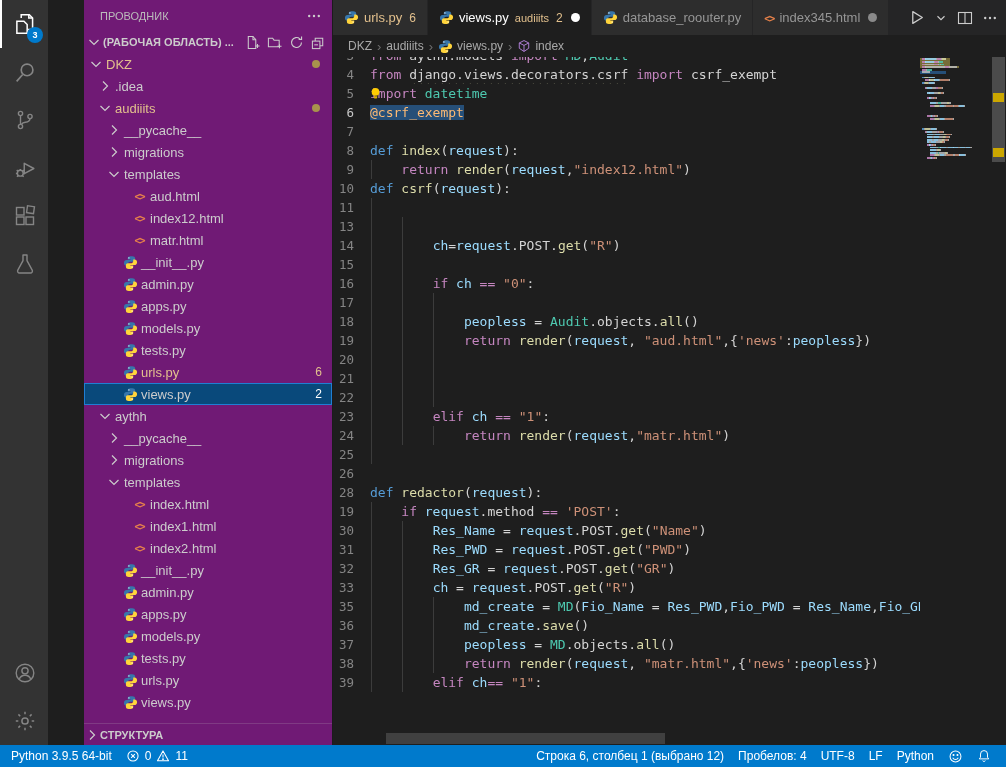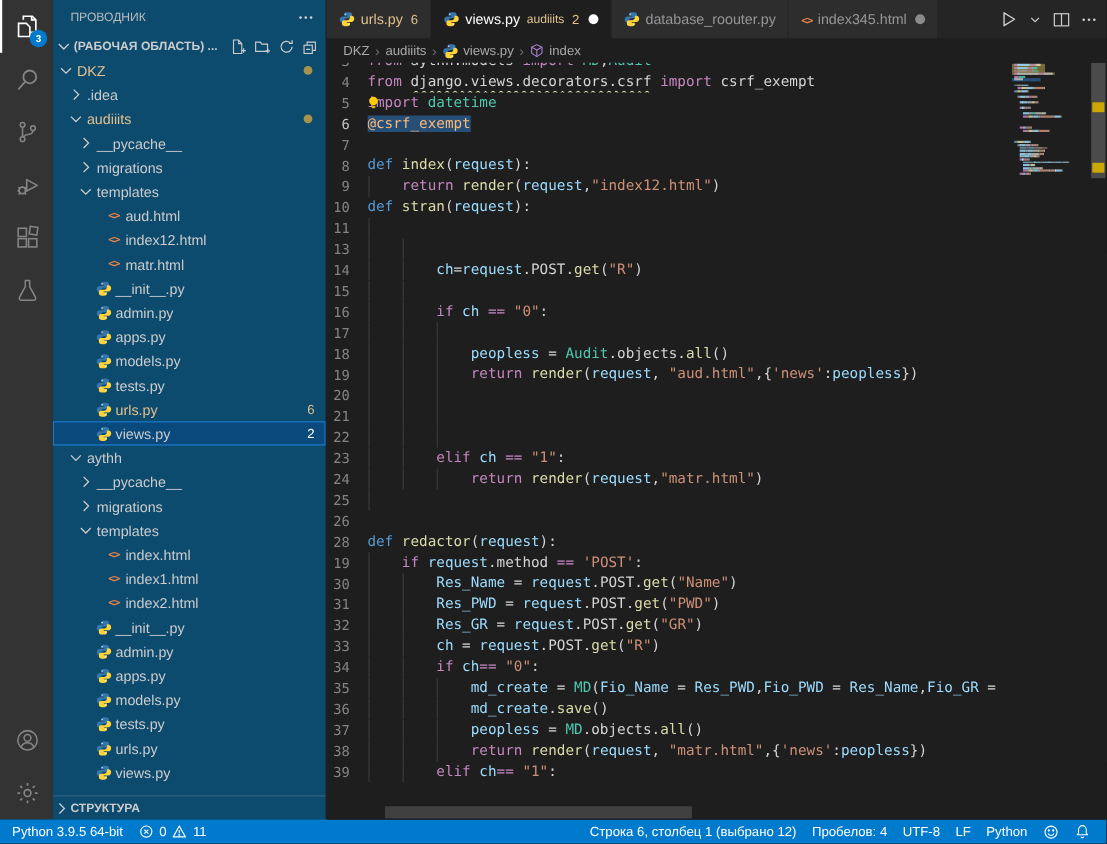--- a/index.html
+++ b/index.html
@@ -9,21 +9,21 @@
   #main{flex:1;display:flex;min-height:0;}
 
   
   #activitybar{width:48px;background:#333333;display:flex;flex-direction:column;align-items:stretch;flex:none;}
   .ab-item{width:48px;height:48px;display:flex;align-items:center;justify-content:center;color:#858585;position:relative;border-left:2px solid transparent;cursor:pointer;}
   .ab-item.active{color:#ffffff;border-left-color:#ffffff;}
   .ab-badge{position:absolute;right:5px;bottom:5px;background:#007acc;border-radius:50%;min-width:16px;height:16px;font-size:9px;color:#fff;display:flex;align-items:center;justify-content:center;font-weight:bold;}
   .ab-spacer{flex:1;}
 
   
-  #sidebar{width:249px;background:#0c4a6e;display:flex;flex-direction:column;color:#cccccc;flex:none;border-right:1px solid #1b1b1c;}
+  #sidebar{width:249px;background:#701a75;display:flex;flex-direction:column;color:#cccccc;flex:none;border-right:1px solid #1b1b1c;margin-left:36px;}
   .sb-title{height:31px;display:flex;align-items:center;padding:0 10px 0 16px;font-size:11px;color:#bbbbbb;flex:none;}
   .sb-title .grow{flex:1;}
   .sb-ellipsis{color:#cccccc;cursor:pointer;display:flex;align-items:center;}
   .sb-section{height:22px;display:flex;align-items:center;font-weight:bold;font-size:11px;color:#cccccc;padding:0 6px 0 2px;flex:none;}
   .sb-section .lbl{margin-left:1px;white-space:nowrap;overflow:hidden;}
   .sb-section .grow{flex:1;}
   .sb-acts{display:flex;align-items:center;gap:7px;}
   .sb-acts .act{color:#cccccc;cursor:pointer;display:flex;}
   #tree{flex:1;overflow:hidden;position:relative;}
   .trow{height:22px;display:flex;align-items:center;font-size:13px;color:#cccccc;cursor:pointer;position:relative;white-space:nowrap;}
@@ -653,21 +653,21 @@
             <div class="cl"><span class="ln">3</span><span class="lc"><span class="tk-k">from</span><span class="tk-p"> aythh.models </span><span class="tk-k">import</span><span class="tk-p"> </span><span class="tk-c">MD</span><span class="tk-p">,</span><span class="tk-c">Audit</span></span></div>
             <div class="cl"><span class="ln">4</span><span class="lc"><span class="tk-k">from</span><span class="tk-p"> </span><span class="tk-w">django.views.decorators.csrf</span><span class="tk-p"> </span><span class="tk-k">import</span><span class="tk-p"> csrf_exempt</span></span></div>
             <div class="cl"><span class="ln">5</span><span class="lc"><span class="tk-k">import</span><span class="tk-p"> </span><span class="tk-c">datetime</span><span class="bulb"><svg viewBox="0 0 16 16" width="15" height="15">
                     <circle cx="8" cy="6.3" r="4.1" fill="#FFCC02"></circle>
                     <path d="M6.2 10.9h3.6v1.3a1 1 0 0 1-1 1H7.2a1 1 0 0 1-1-1z" fill="#E0B000"></path>
                   </svg></span></span></div>
             <div class="cl"><span class="ln" style="color: rgb(198, 198, 198);">6</span><span class="lc"><span class="tk-sel">@csrf_exempt</span></span></div>
             <div class="cl"><span class="ln">7</span><span class="lc"></span></div>
             <div class="cl"><span class="ln">8</span><span class="lc"><span class="tk-d">def</span><span class="tk-p"> </span><span class="tk-f">index</span><span class="tk-p">(</span><span class="tk-v">request</span><span class="tk-p">):</span></span></div>
             <div class="cl"><span class="ln">9</span><span class="lc"><i class="guide" style="left: 0.5px;"></i><span class="tk-p">    </span><span class="tk-k">return</span><span class="tk-p"> </span><span class="tk-f">render</span><span class="tk-p">(</span><span class="tk-v">request</span><span class="tk-p">,</span><span class="tk-s">"index12.html"</span><span class="tk-p">)</span></span></div>
-            <div class="cl"><span class="ln">10</span><span class="lc"><span class="tk-d">def</span><span class="tk-p"> </span><span class="tk-f">stran</span><span class="tk-p">(</span><span class="tk-v">request</span><span class="tk-p">):</span></span></div>
+            <div class="cl"><span class="ln">10</span><span class="lc"><span class="tk-d">def</span><span class="tk-p"> </span><span class="tk-f">csrf</span><span class="tk-p">(</span><span class="tk-v">request</span><span class="tk-p">):</span></span></div>
             <div class="cl"><span class="ln">11</span><span class="lc"><i class="guide" style="left: 0.5px;"></i></span></div>
             <div class="cl"><span class="ln">13</span><span class="lc"><i class="guide" style="left: 0.5px;"></i><i class="guide" style="left: 31.82px;"></i></span></div>
             <div class="cl"><span class="ln">14</span><span class="lc"><i class="guide" style="left: 0.5px;"></i><i class="guide" style="left: 31.82px;"></i><span class="tk-p">        </span><span class="tk-v">ch</span><span class="tk-p">=</span><span class="tk-v">request</span><span class="tk-p">.POST.</span><span class="tk-f">get</span><span class="tk-p">(</span><span class="tk-s">"R"</span><span class="tk-p">)</span></span></div>
             <div class="cl"><span class="ln">15</span><span class="lc"><i class="guide" style="left: 0.5px;"></i><i class="guide" style="left: 31.82px;"></i></span></div>
             <div class="cl"><span class="ln">16</span><span class="lc"><i class="guide" style="left: 0.5px;"></i><i class="guide" style="left: 31.82px;"></i><span class="tk-p">        </span><span class="tk-k">if</span><span class="tk-p"> </span><span class="tk-v">ch</span><span class="tk-p"> </span><span class="tk-k">==</span><span class="tk-p"> </span><span class="tk-s">"0"</span><span class="tk-p">:</span></span></div>
             <div class="cl"><span class="ln">17</span><span class="lc"><i class="guide" style="left: 0.5px;"></i><i class="guide" style="left: 31.82px;"></i><i class="guide" style="left: 63.14px;"></i></span></div>
             <div class="cl"><span class="ln">18</span><span class="lc"><i class="guide" style="left: 0.5px;"></i><i class="guide" style="left: 31.82px;"></i><i class="guide" style="left: 63.14px;"></i><span class="tk-p">            </span><span class="tk-v">peopless</span><span class="tk-p"> = </span><span class="tk-c">Audit</span><span class="tk-p">.objects.</span><span class="tk-f">all</span><span class="tk-p">()</span></span></div>
             <div class="cl"><span class="ln">19</span><span class="lc"><i class="guide" style="left: 0.5px;"></i><i class="guide" style="left: 31.82px;"></i><i class="guide" style="left: 63.14px;"></i><span class="tk-p">            </span><span class="tk-k">return</span><span class="tk-p"> </span><span class="tk-f">render</span><span class="tk-p">(</span><span class="tk-v">request</span><span class="tk-p">, </span><span class="tk-s">"aud.html"</span><span class="tk-p">,{</span><span class="tk-s">'news'</span><span class="tk-p">:</span><span class="tk-v">peopless</span><span class="tk-p">})</span></span></div>
             <div class="cl"><span class="ln">20</span><span class="lc"><i class="guide" style="left: 0.5px;"></i><i class="guide" style="left: 31.82px;"></i><i class="guide" style="left: 63.14px;"></i></span></div>
             <div class="cl"><span class="ln">21</span><span class="lc"><i class="guide" style="left: 0.5px;"></i><i class="guide" style="left: 31.82px;"></i><i class="guide" style="left: 63.14px;"></i></span></div>
@@ -675,21 +675,20 @@
             <div class="cl"><span class="ln">23</span><span class="lc"><i class="guide" style="left: 0.5px;"></i><i class="guide" style="left: 31.82px;"></i><span class="tk-p">        </span><span class="tk-k">elif</span><span class="tk-p"> </span><span class="tk-v">ch</span><span class="tk-p"> </span><span class="tk-k">==</span><span class="tk-p"> </span><span class="tk-s">"1"</span><span class="tk-p">:</span></span></div>
             <div class="cl"><span class="ln">24</span><span class="lc"><i class="guide" style="left: 0.5px;"></i><i class="guide" style="left: 31.82px;"></i><i class="guide" style="left: 63.14px;"></i><span class="tk-p">            </span><span class="tk-k">return</span><span class="tk-p"> </span><span class="tk-f">render</span><span class="tk-p">(</span><span class="tk-v">request</span><span class="tk-p">,</span><span class="tk-s">"matr.html"</span><span class="tk-p">)</span></span></div>
             <div class="cl"><span class="ln">25</span><span class="lc"><i class="guide" style="left: 0.5px;"></i></span></div>
             <div class="cl"><span class="ln">26</span><span class="lc"></span></div>
             <div class="cl"><span class="ln">28</span><span class="lc"><span class="tk-d">def</span><span class="tk-p"> </span><span class="tk-f">redactor</span><span class="tk-p">(</span><span class="tk-v">request</span><span class="tk-p">):</span></span></div>
             <div class="cl"><span class="ln">19</span><span class="lc"><i class="guide" style="left: 0.5px;"></i><span class="tk-p">    </span><span class="tk-k">if</span><span class="tk-p"> </span><span class="tk-v">request</span><span class="tk-p">.method </span><span class="tk-k">==</span><span class="tk-p"> </span><span class="tk-s">'POST'</span><span class="tk-p">:</span></span></div>
             <div class="cl"><span class="ln">30</span><span class="lc"><i class="guide" style="left: 0.5px;"></i><i class="guide" style="left: 31.82px;"></i><span class="tk-p">        </span><span class="tk-v">Res_Name</span><span class="tk-p"> = </span><span class="tk-v">request</span><span class="tk-p">.POST.</span><span class="tk-f">get</span><span class="tk-p">(</span><span class="tk-s">"Name"</span><span class="tk-p">)</span></span></div>
             <div class="cl"><span class="ln">31</span><span class="lc"><i class="guide" style="left: 0.5px;"></i><i class="guide" style="left: 31.82px;"></i><span class="tk-p">        </span><span class="tk-v">Res_PWD</span><span class="tk-p"> = </span><span class="tk-v">request</span><span class="tk-p">.POST.</span><span class="tk-f">get</span><span class="tk-p">(</span><span class="tk-s">"PWD"</span><span class="tk-p">)</span></span></div>
             <div class="cl"><span class="ln">32</span><span class="lc"><i class="guide" style="left: 0.5px;"></i><i class="guide" style="left: 31.82px;"></i><span class="tk-p">        </span><span class="tk-v">Res_GR</span><span class="tk-p"> = </span><span class="tk-v">request</span><span class="tk-p">.POST.</span><span class="tk-f">get</span><span class="tk-p">(</span><span class="tk-s">"GR"</span><span class="tk-p">)</span></span></div>
             <div class="cl"><span class="ln">33</span><span class="lc"><i class="guide" style="left: 0.5px;"></i><i class="guide" style="left: 31.82px;"></i><span class="tk-p">        </span><span class="tk-v">ch</span><span class="tk-p"> = </span><span class="tk-v">request</span><span class="tk-p">.POST.</span><span class="tk-f">get</span><span class="tk-p">(</span><span class="tk-s">"R"</span><span class="tk-p">)</span></span></div>
-            <div class="cl"><span class="ln">34</span><span class="lc"><i class="guide" style="left: 0.5px;"></i><i class="guide" style="left: 31.82px;"></i><span class="tk-p">        </span><span class="tk-k">if</span><span class="tk-p"> </span><span class="tk-v">ch</span><span class="tk-k">==</span><span class="tk-p"> </span><span class="tk-s">"0"</span><span class="tk-p">:</span></span></div>
             <div class="cl"><span class="ln">35</span><span class="lc"><i class="guide" style="left: 0.5px;"></i><i class="guide" style="left: 31.82px;"></i><i class="guide" style="left: 63.14px;"></i><span class="tk-p">            </span><span class="tk-v">md_create</span><span class="tk-p"> = </span><span class="tk-c">MD</span><span class="tk-p">(</span><span class="tk-v">Fio_Name</span><span class="tk-p"> = </span><span class="tk-v">Res_PWD</span><span class="tk-p">,</span><span class="tk-v">Fio_PWD</span><span class="tk-p"> = </span><span class="tk-v">Res_Name</span><span class="tk-p">,</span><span class="tk-v">Fio_GR</span><span class="tk-p"> =</span></span></div>
             <div class="cl"><span class="ln">36</span><span class="lc"><i class="guide" style="left: 0.5px;"></i><i class="guide" style="left: 31.82px;"></i><i class="guide" style="left: 63.14px;"></i><span class="tk-p">            </span><span class="tk-v">md_create</span><span class="tk-p">.</span><span class="tk-f">save</span><span class="tk-p">()</span></span></div>
             <div class="cl"><span class="ln">37</span><span class="lc"><i class="guide" style="left: 0.5px;"></i><i class="guide" style="left: 31.82px;"></i><i class="guide" style="left: 63.14px;"></i><span class="tk-p">            </span><span class="tk-v">peopless</span><span class="tk-p"> = </span><span class="tk-c">MD</span><span class="tk-p">.objects.</span><span class="tk-f">all</span><span class="tk-p">()</span></span></div>
             <div class="cl"><span class="ln">38</span><span class="lc"><i class="guide" style="left: 0.5px;"></i><i class="guide" style="left: 31.82px;"></i><i class="guide" style="left: 63.14px;"></i><span class="tk-p">            </span><span class="tk-k">return</span><span class="tk-p"> </span><span class="tk-f">render</span><span class="tk-p">(</span><span class="tk-v">request</span><span class="tk-p">, </span><span class="tk-s">"matr.html"</span><span class="tk-p">,{</span><span class="tk-s">'news'</span><span class="tk-p">:</span><span class="tk-v">peopless</span><span class="tk-p">})</span></span></div>
             <div class="cl"><span class="ln">39</span><span class="lc"><i class="guide" style="left: 0.5px;"></i><i class="guide" style="left: 31.82px;"></i><span class="tk-p">        </span><span class="tk-k">elif</span><span class="tk-p"> </span><span class="tk-v">ch</span><span class="tk-k">==</span><span class="tk-p"> </span><span class="tk-s">"1"</span><span class="tk-p">:</span></span></div>
           </div>
         <div id="minimap">
             <div class="mm-line">
               <i class="mm-bg" style="background: rgba(205, 185, 80, 0.5); width: 30px;"></i>
               <span class="mm-seg" style="width: 2.72px; background: rgb(197, 134, 192);"></span>

